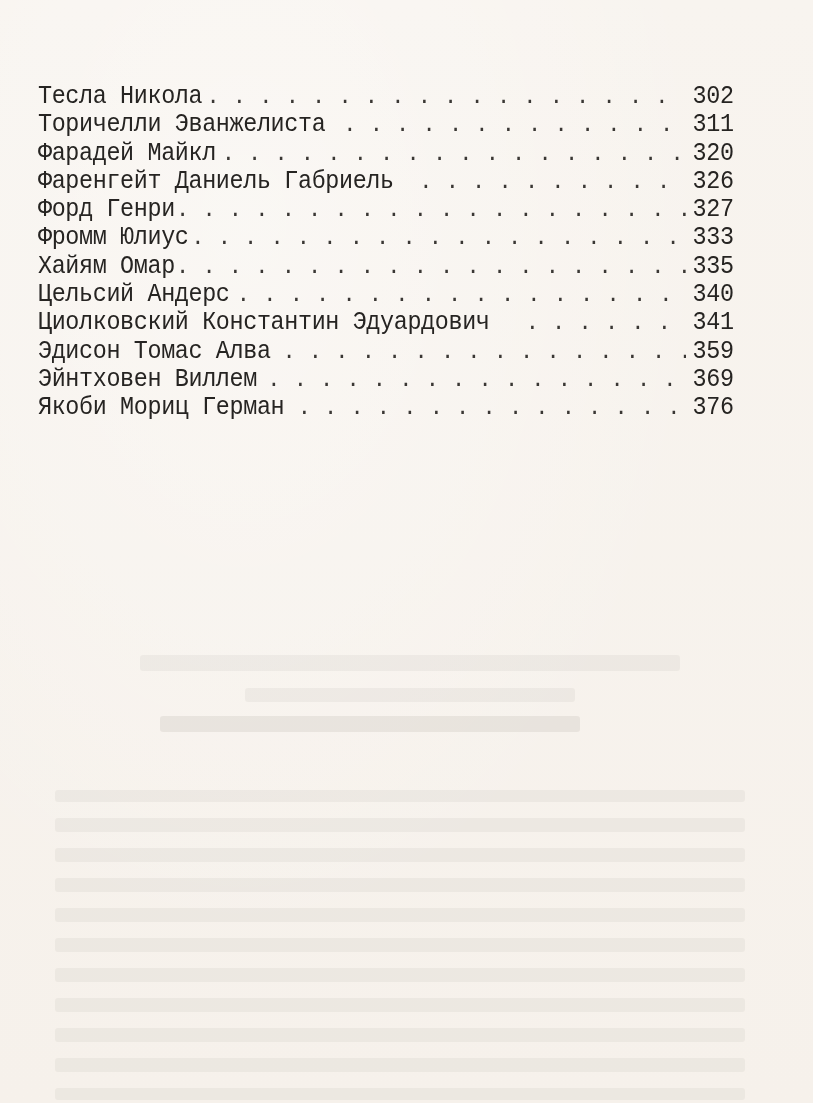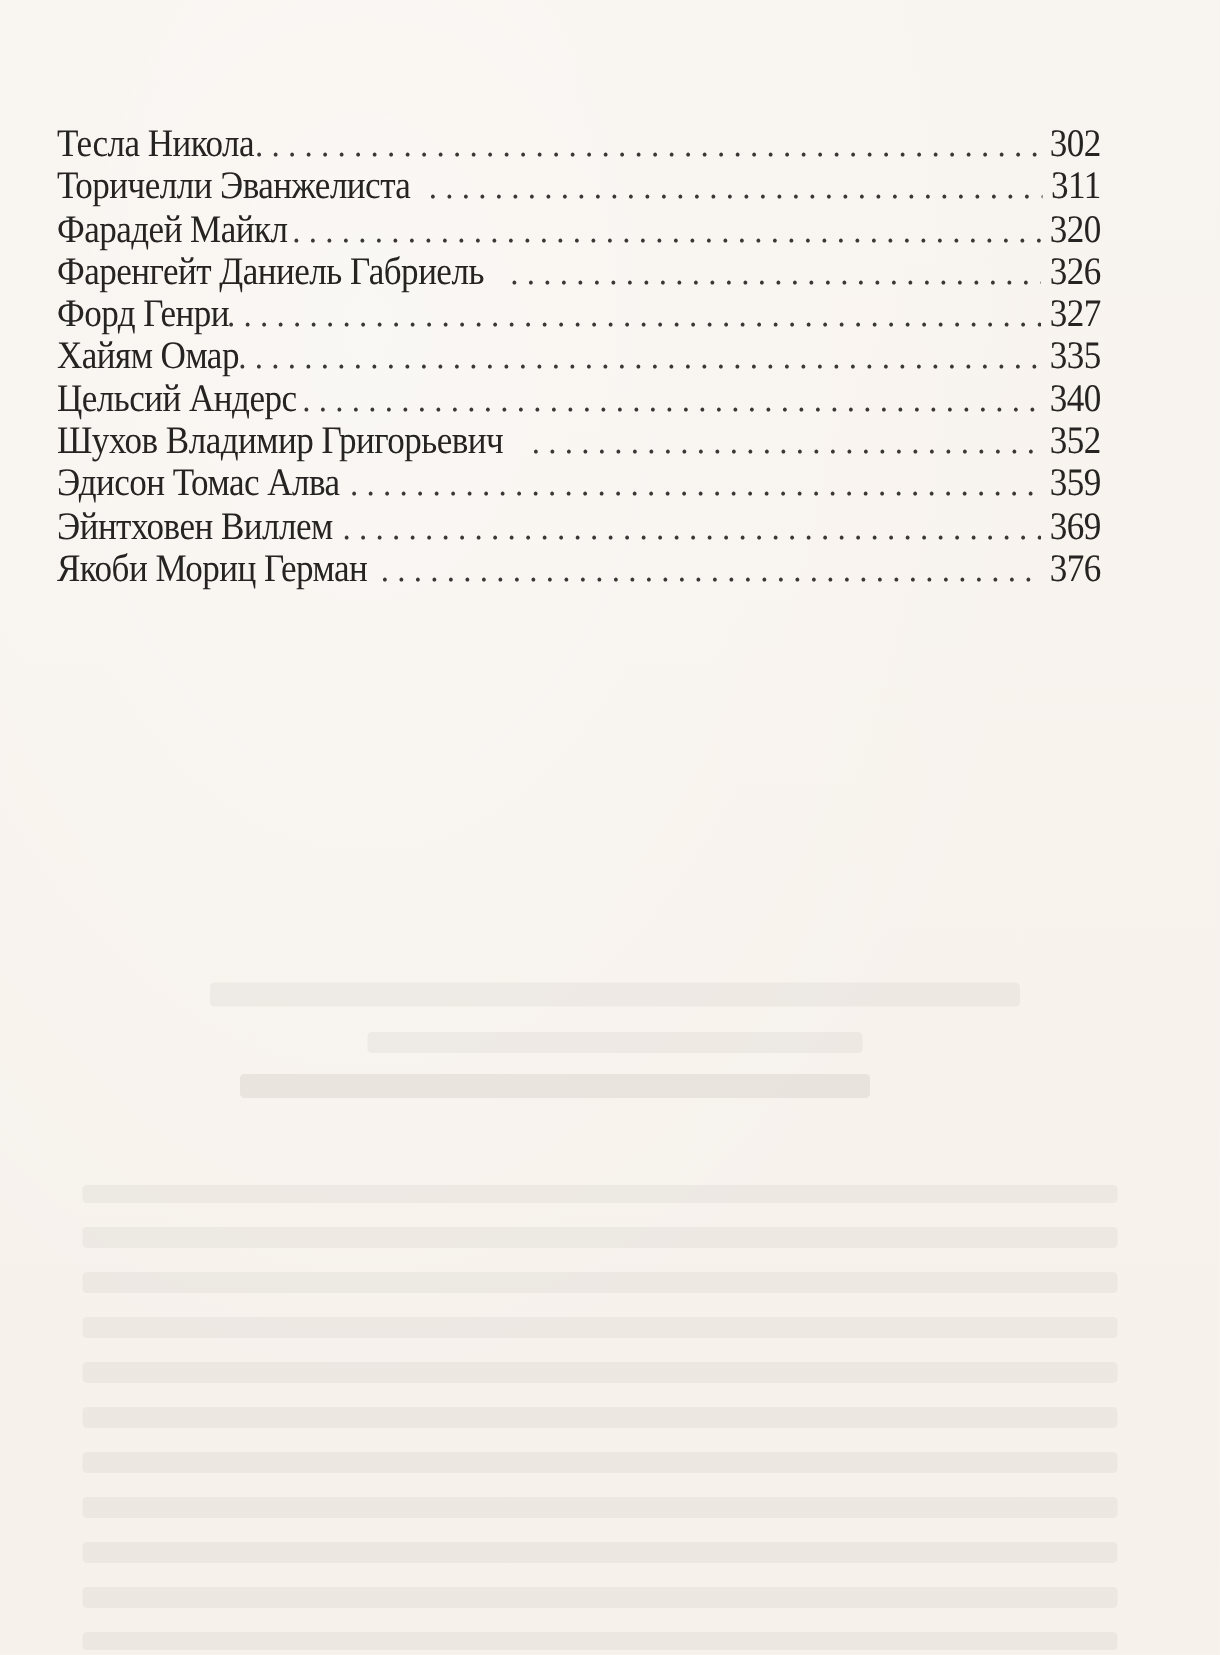--- a/index.html
+++ b/index.html
@@ -24,20 +24,21 @@
         linear-gradient(180deg, #f8f4ef 0%, #f6f1eb 100%);
     }
     .index {
       position: absolute;
       left: 38px;
       top: 82px;
       width: 696px;
       margin: 0;
       padding: 0;
       list-style: none;
+      font-family: Liberation Mono, monospace;
     }
     .entry {
       display: flex;
       align-items: baseline;
       height: 28.3px;
       line-height: 28.3px;
       font-size: 26px;
       letter-spacing: -0.4px;
       white-space: nowrap;
     }
@@ -111,33 +112,38 @@
         <span class="name">Фаренгейт Даниель Габриель</span>
         <span class="leader"></span>
         <span class="page-num">326</span>
       </li>
     <li class="entry">
         <span class="name">Форд Генри</span>
         <span class="leader"></span>
         <span class="page-num">327</span>
       </li>
     <li class="entry">
+        <span class="name">Фромм Юлиус</span>
+        <span class="leader"></span>
+        <span class="page-num">333</span>
+      </li>
+    <li class="entry">
         <span class="name">Хайям Омар</span>
         <span class="leader"></span>
         <span class="page-num">335</span>
       </li>
     <li class="entry">
         <span class="name">Цельсий Андерс</span>
         <span class="leader"></span>
         <span class="page-num">340</span>
       </li>
     <li class="entry">
-        <span class="name">Шухов Владимир Григорьевич</span>
+        <span class="name">Циолковский Константин Эдуардович</span>
         <span class="leader"></span>
-        <span class="page-num">352</span>
+        <span class="page-num">341</span>
       </li>
     <li class="entry">
         <span class="name">Эдисон Томас Алва</span>
         <span class="leader"></span>
         <span class="page-num">359</span>
       </li>
     <li class="entry">
         <span class="name">Эйнтховен Виллем</span>
         <span class="leader"></span>
         <span class="page-num">369</span>

